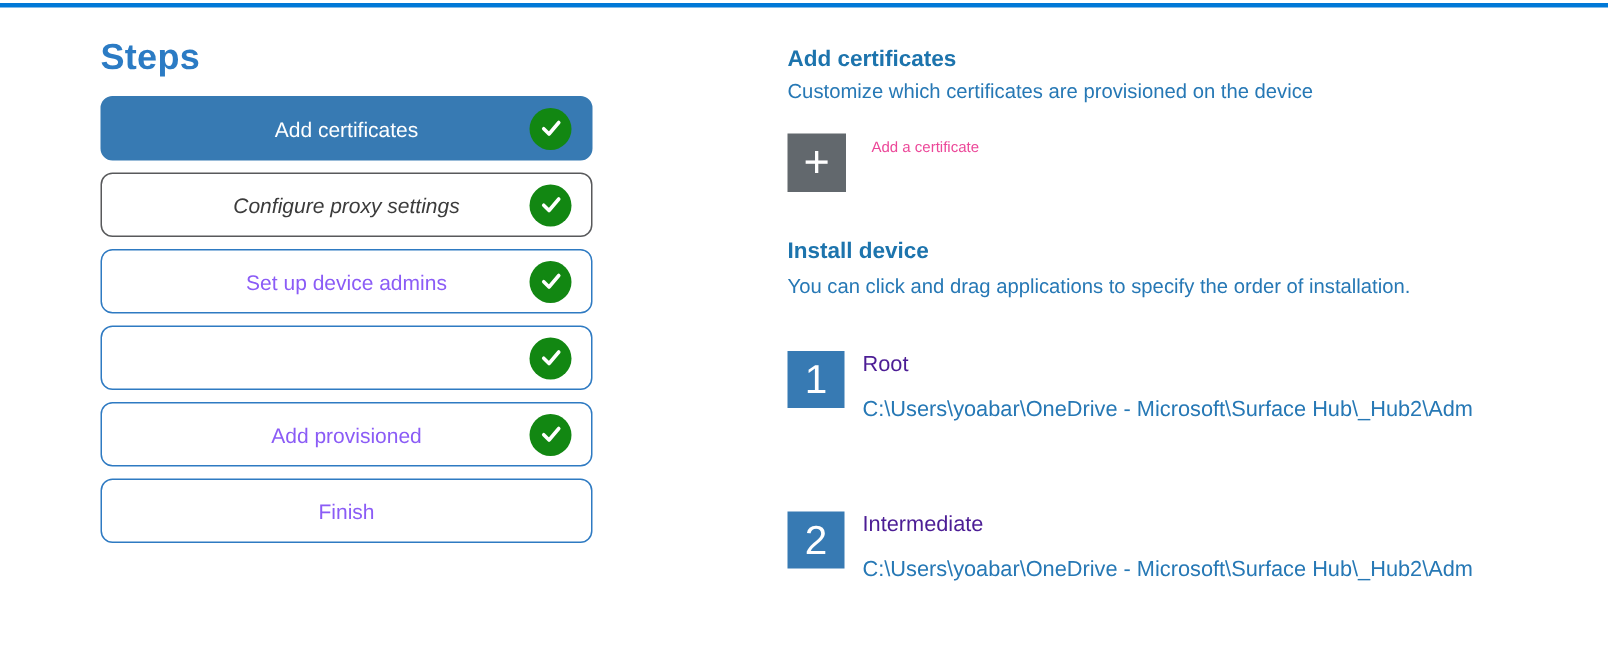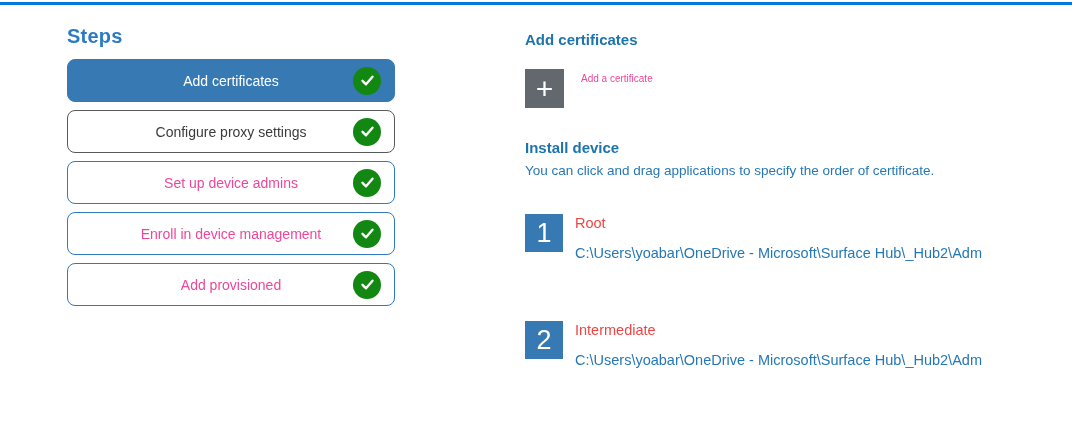--- a/index.html
+++ b/index.html
@@ -13,40 +13,40 @@
   .topbar {
     position: absolute; top: 2px; left: 0;
     width: 1072px; height: 3px;
     background: #0078d7;
   }
   
   .steps-col {
     position: absolute; left: 67px; top: 25px; width: 328px;
   }
   .steps-title {
-    color: #2b7bc4; font-size: 20px; font-weight: bold;
+    color: #2b7bc4; font-size: 24px; font-weight: bold;
     margin-bottom: 11px; letter-spacing: 0.2px;
   }
   .step-btn {
     position: relative;
     height: 43px; width: 328px;
     margin-bottom: 8px;
     border: 1px solid #2e7ac2;
     border-radius: 8px;
     background: #ffffff;
-    color: #ec4899;
+    color: #8b5cf6;
     font-size: 14px;
     display: flex; align-items: center; justify-content: center;
     cursor: pointer;
   }
   .step-btn.selected {
     background: #377ab3; border-color: #377ab3; color: #ffffff;
   }
   .step-btn.hovered {
-    border-color: #58595b; color: #3b3b3b;
+    border-color: #58595b; color: #3b3b3b; font-style: italic;
   }
   .check-badge {
     position: absolute; right: 13px; top: 50%;
     transform: translateY(-50%);
     width: 28px; height: 28px; border-radius: 50%;
     background: #128712;
     display: flex; align-items: center; justify-content: center;
   }
   
   .right-col {
@@ -91,21 +91,21 @@
   .order-item.second { margin-top: 60px; }
   .order-num {
     width: 38px; height: 38px;
     background: #377ab3;
     color: #ffffff;
     display: flex; align-items: center; justify-content: center;
     font-size: 27px; line-height: 1;
     flex: 0 0 auto;
   }
   .order-text { margin-left: 12px; margin-top: 1px; }
-  .order-name { color: #ef4444; font-size: 14.5px; }
+  .order-name { color: #4c1d95; font-size: 14.5px; }
   .order-path { color: #2678b5; font-size: 14.5px; margin-top: 14px; white-space: nowrap; }
 </style>
 </head>
 <body>
 
 <div class="topbar"></div>
 
 <div class="steps-col">
   <div class="steps-title">Steps</div>
 
@@ -130,50 +130,53 @@
   <div class="step-btn">
     <span>Set up device admins</span>
     <span class="check-badge">
       <svg width="15" height="13" viewBox="0 0 24 22">
           <path d="M3.5 11.5 l6 6 L20.5 4.5" stroke="#ffffff" stroke-width="4" fill="none" stroke-linecap="round" stroke-linejoin="round"></path>
         </svg>
     </span>
   </div>
 
   <div class="step-btn">
-    <span>Enroll in device management</span>
     <span class="check-badge">
       <svg width="15" height="13" viewBox="0 0 24 22">
           <path d="M3.5 11.5 l6 6 L20.5 4.5" stroke="#ffffff" stroke-width="4" fill="none" stroke-linecap="round" stroke-linejoin="round"></path>
         </svg>
     </span>
   </div>
 
   <div class="step-btn">
     <span>Add provisioned</span>
     <span class="check-badge">
       <svg width="15" height="13" viewBox="0 0 24 22">
           <path d="M3.5 11.5 l6 6 L20.5 4.5" stroke="#ffffff" stroke-width="4" fill="none" stroke-linecap="round" stroke-linejoin="round"></path>
         </svg>
     </span>
   </div>
 
 
+  <div class="step-btn">
+    <span>Finish</span>
+  </div>
 </div>
 
 <div class="right-col">
   <div class="panel-title">Add certificates</div>
+  <div class="panel-subtitle">Customize which certificates are provisioned on the device</div>
 
   <div class="add-cert-row">
     <div class="add-tile">+</div>
     <div class="add-cert-label">Add a certificate</div>
   </div>
 
   <div class="install-title">Install device</div>
-  <div class="install-desc">You can click and drag applications to specify the order of certificate.</div>
+  <div class="install-desc">You can click and drag applications to specify the order of installation.</div>
 
   <div class="order-item first">
     <div class="order-num">1</div>
     <div class="order-text">
       <div class="order-name">Root</div>
       <div class="order-path">C:\Users\yoabar\OneDrive - Microsoft\Surface Hub\_Hub2\Adm</div>
     </div>
   </div>
 
   <div class="order-item second">

